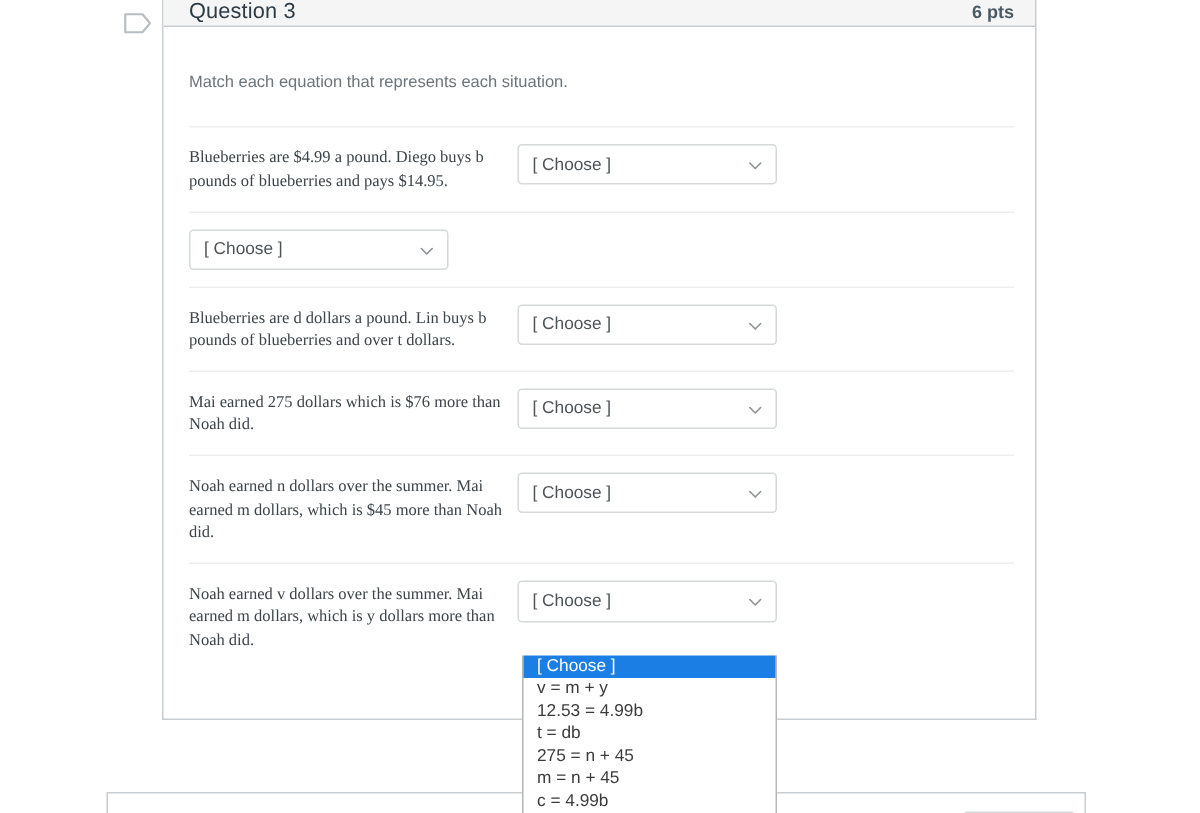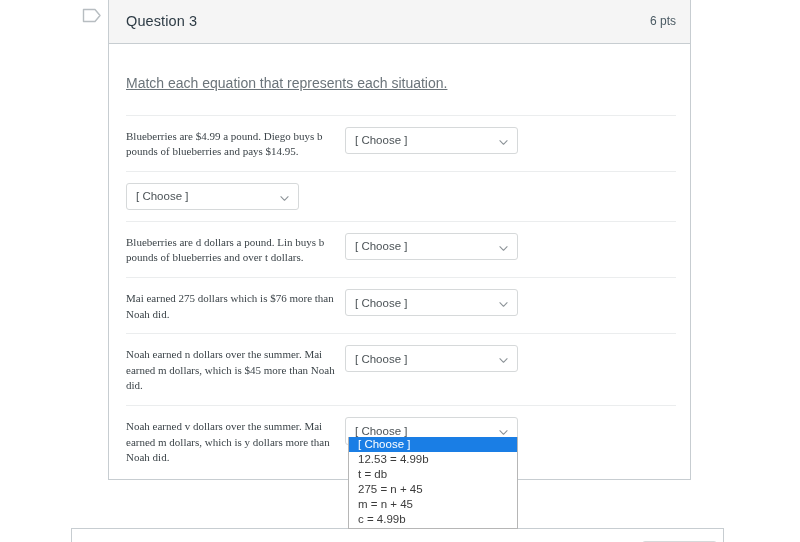--- a/index.html
+++ b/index.html
@@ -36,51 +36,51 @@
     top: -1px;
     width: 583px;
     height: 481px;
     background: #ffffff;
     border: 1px solid #c7cdd1;
     border-top: none;
   }
 
   .question-header {
     position: relative;
-    height: 45px;
+    height: 19px;
     background: #f5f5f5;
     border-bottom: 1px solid #c7cdd1;
     display: flex;
     align-items: center;
     justify-content: space-between;
     padding: 0 14px 0 17px;
   }
 
   .question-title {
     font-size: 14.5px;
     color: #2d3b45;
     font-weight: normal;
     letter-spacing: 0.1px;
   }
 
   .question-points {
     font-size: 12px;
     color: #4a5a63;
+    font-weight: bold;
   }
 
   .question-body {
     padding: 0;
   }
 
   .question-prompt {
-    font-size: 14px;
+    font-size: 11px;
     color: #6b747a;
     padding: 30px 0 0 17px;
     line-height: 1.4;
-    text-decoration: underline;
   }
 
   
   .match-list {
     margin-top: 21px;
     padding: 0 14px 0 17px;
   }
 
   .match-row {
     display: flex;
@@ -289,20 +289,21 @@
             </div>
           </div>
         </div>
 
       </div>
     </div>
   </div>
 
   <div class="dropdown-popup">
     <div class="dd-option selected">[ Choose ]</div>
+    <div class="dd-option">v = m + y</div>
     <div class="dd-option">12.53 = 4.99b</div>
     <div class="dd-option">t = db</div>
     <div class="dd-option">275 = n + 45</div>
     <div class="dd-option">m = n + 45</div>
     <div class="dd-option">c = 4.99b</div>
   </div>
 
   <div class="bottom-card">
     <div class="bottom-card-inner"></div>
   </div>

